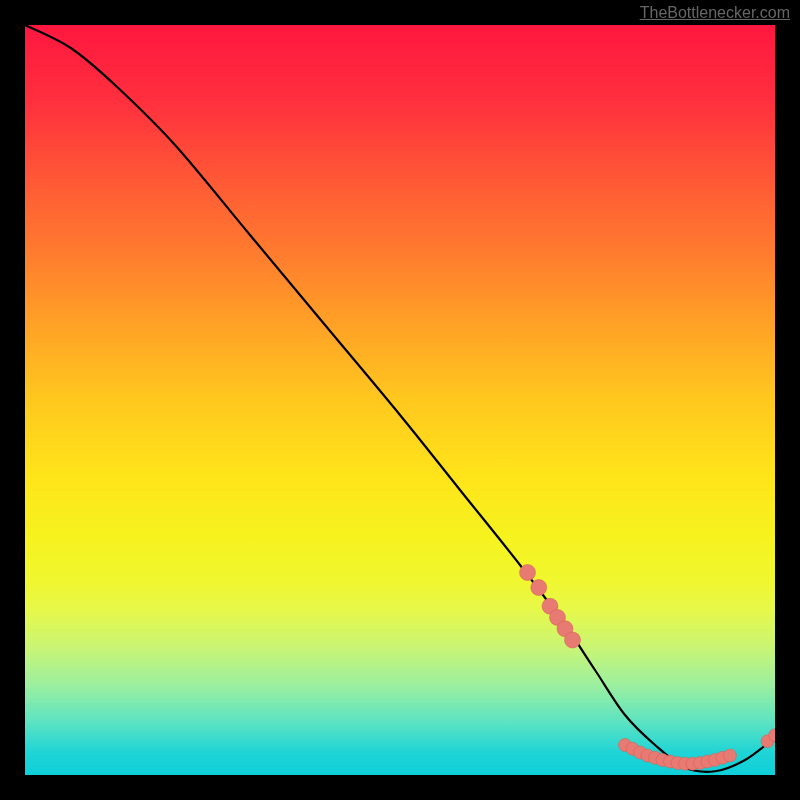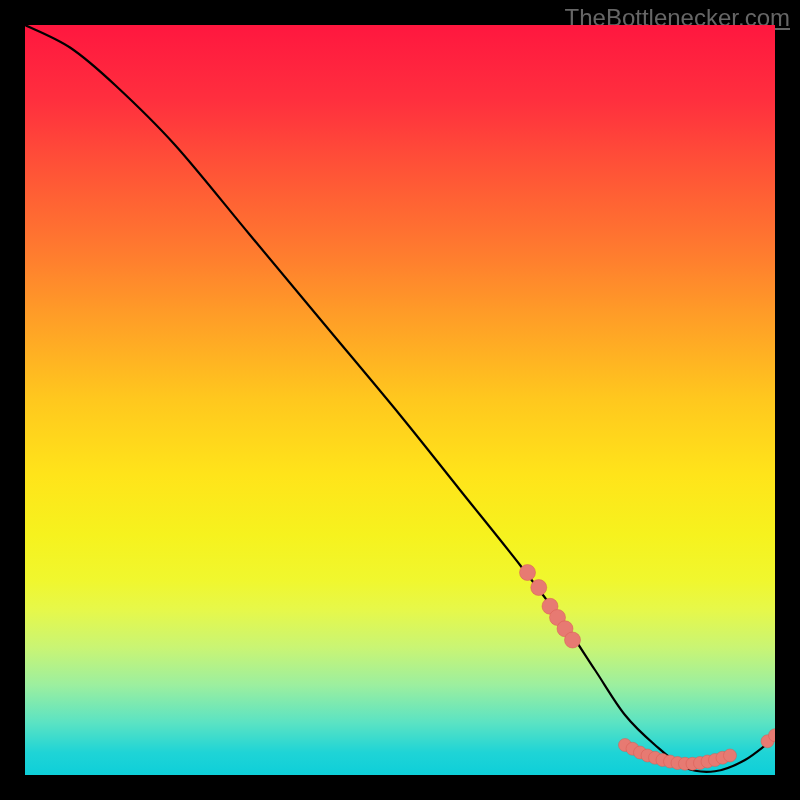--- a/index.html
+++ b/index.html
@@ -9,21 +9,21 @@
     background: #000;
     position: relative;
     font-family: Arial, Helvetica, sans-serif;
     overflow: hidden;
   }
   .attribution {
     position: absolute;
     top: 4px;
     right: 10px;
     color: #666;
-    font-size: 24px;
+    font-size: 16px;
     font-weight: 500;
     text-decoration: underline;
   }
   .plot-area {
     position: absolute;
     left: 25px;
     top: 25px;
     width: 750px;
     height: 750px;
     background: linear-gradient(to bottom,

